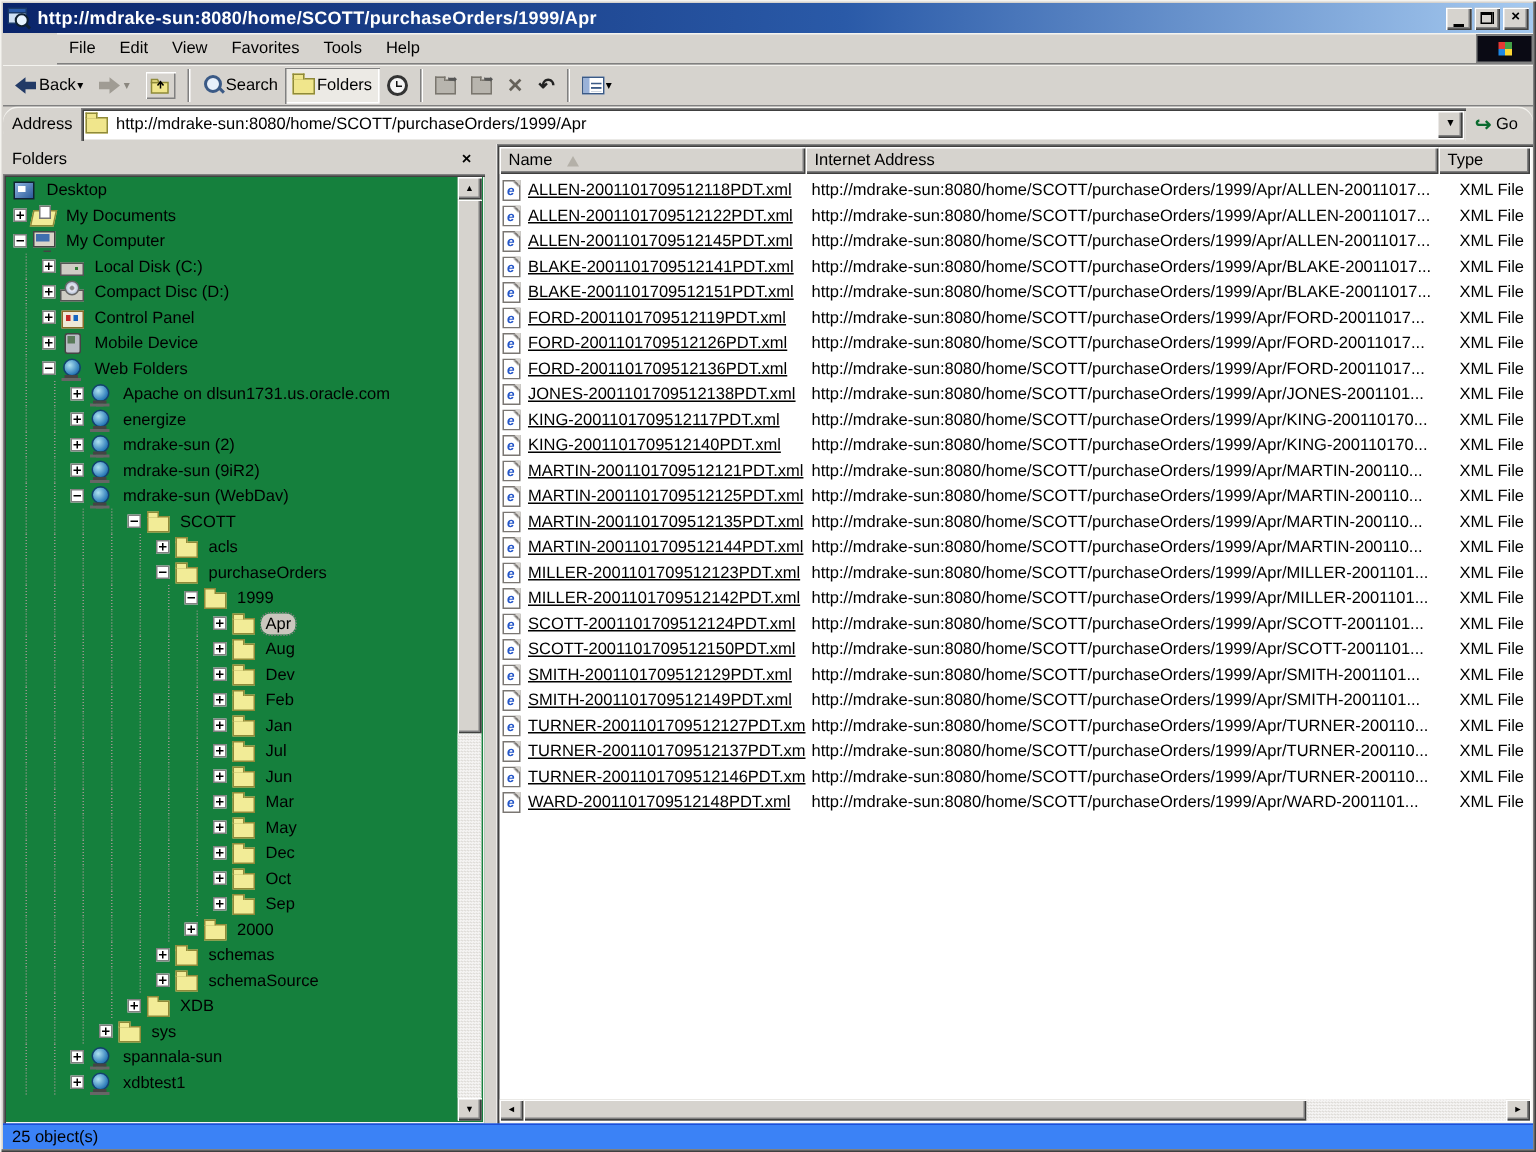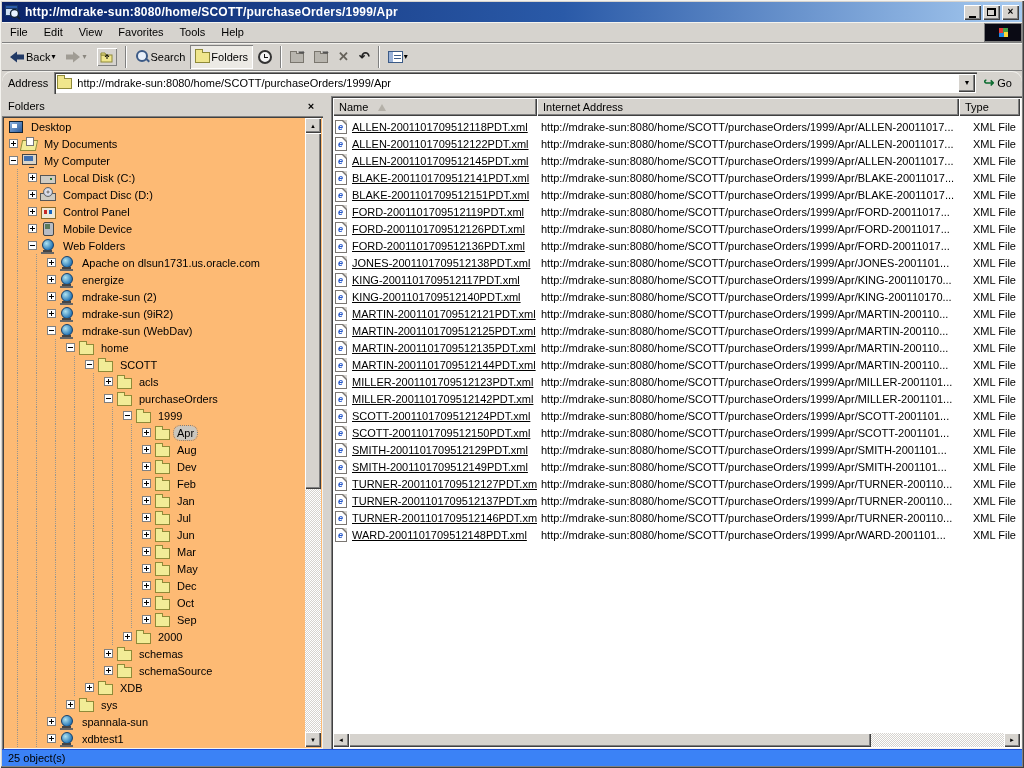--- a/index.html
+++ b/index.html
@@ -17,21 +17,21 @@
             box-shadow: inset 1px 1px 0 #fff, inset -1px -1px 0 #404040, inset -2px -2px 0 #808080;
             display:flex; align-items:center; justify-content:center;
             font-size:10px; font-weight:bold; color:#000; line-height:1; }
   .minimize-glyph { align-self:flex-end; margin:0 0 2px 0; width:7px; height:2px; background:#000; }
   .restore-glyph { position:relative; width:9px; height:8px; }
   .restore-glyph::before { content:""; position:absolute; right:0; top:0; width:6px; height:5px; border:1px solid #000; border-top-width:2px; }
   .restore-glyph::after  { content:""; position:absolute; left:0; bottom:0; width:6px; height:5px; border:1px solid #000; border-top-width:2px; background:#d6d3ce; }
 
   
   .menubar { height:21px; display:flex; align-items:stretch; border-bottom:1px solid #808080;
-             box-shadow: inset 0 1px 0 #f4f3ef; }
+             box-shadow: inset 0 1px 0 #f4f3ef; margin-left: 36px; }
   .menu-item { display:flex; align-items:center; padding:0 8px; font-size:11px; color:#000; }
   .throbber { margin-left:auto; width:38px; height:19px; margin-top:1px; background:#0a0a14;
               border:1px solid #808080; display:flex; align-items:center; justify-content:center; }
   .winflag { width:9px; height:9px;
              background:conic-gradient(#43a047 0 90deg,#fdd835 0 180deg,#1e88e5 0 270deg,#e53935 0); }
 
   
   .toolbar { height:28px; display:flex; align-items:center; padding:0 2px; border-bottom:1px solid #808080;
              box-shadow: inset 0 1px 0 #f4f3ef; }
   .tbtn { display:flex; align-items:center; gap:1px; height:24px; padding:0 5px; font-size:11px; color:#000; }
@@ -81,21 +81,21 @@
 
   
   .main { position:absolute; left:2px; right:2px; top:96px; bottom:19px; display:flex; }
 
   
   .left-pane { width:321px; flex:none; display:flex; flex-direction:column; }
   .pane-header { height:20px; background:#d6d3ce; display:flex; align-items:center; padding:0 4px 0 6px; }
   .pane-title { font-size:11px; flex:1; }
   .pane-close { width:16px; height:14px; display:flex; align-items:center; justify-content:center;
                 font-size:11px; font-weight:bold; color:#000; }
-  .tree-wrap { flex:1; position:relative; background:#fdba74; overflow:hidden; padding:2px 18px 2px 2px;
+  .tree-wrap { flex:1; position:relative; background:#15803d; overflow:hidden; padding:2px 18px 2px 2px;
                box-shadow: inset 1px 1px 0 #808080, inset 2px 2px 0 #404040, inset -1px -1px 0 #f4f3ef; }
   .tree-row { display:flex; align-items:center; height:17px; padding-left:4px; white-space:nowrap; }
   .guide { flex:none; width:19px; align-self:stretch;
            background-image:linear-gradient(to bottom,#9a968e 1px,transparent 1px);
            background-size:1px 2px; background-repeat:repeat-y; background-position:9px 0; }
   .toggle { flex:none; width:9px; height:9px; margin:0 3px 0 1px; background:#fff; border:1px solid #808080;
             position:relative; }
   .toggle::before { content:""; position:absolute; left:1px; top:3px; width:5px; height:1px; background:#000; }
   .toggle.plus::after { content:""; position:absolute; left:3px; top:1px; width:1px; height:5px; background:#000; }
   .tlabel { font-size:11px; padding:1px 3px; color:#000; }
@@ -378,28 +378,20 @@
               <span class="guide"></span>
               <span class="guide"></span>
               <span class="toggle minus"></span>
               <span class="ticon webfolder"></span>
               <span class="tlabel">mdrake-sun (WebDav)</span>
             </div>
             <div class="tree-row">
               <span class="guide"></span>
               <span class="guide"></span>
               <span class="guide"></span>
-              <span class="toggle minus"></span>
-              <span class="ticon folder"></span>
-              <span class="tlabel">home</span>
-            </div>
-            <div class="tree-row">
-              <span class="guide"></span>
-              <span class="guide"></span>
-              <span class="guide"></span>
               <span class="guide"></span>
               <span class="toggle minus"></span>
               <span class="ticon folder"></span>
               <span class="tlabel">SCOTT</span>
             </div>
             <div class="tree-row">
               <span class="guide"></span>
               <span class="guide"></span>
               <span class="guide"></span>
               <span class="guide"></span>

